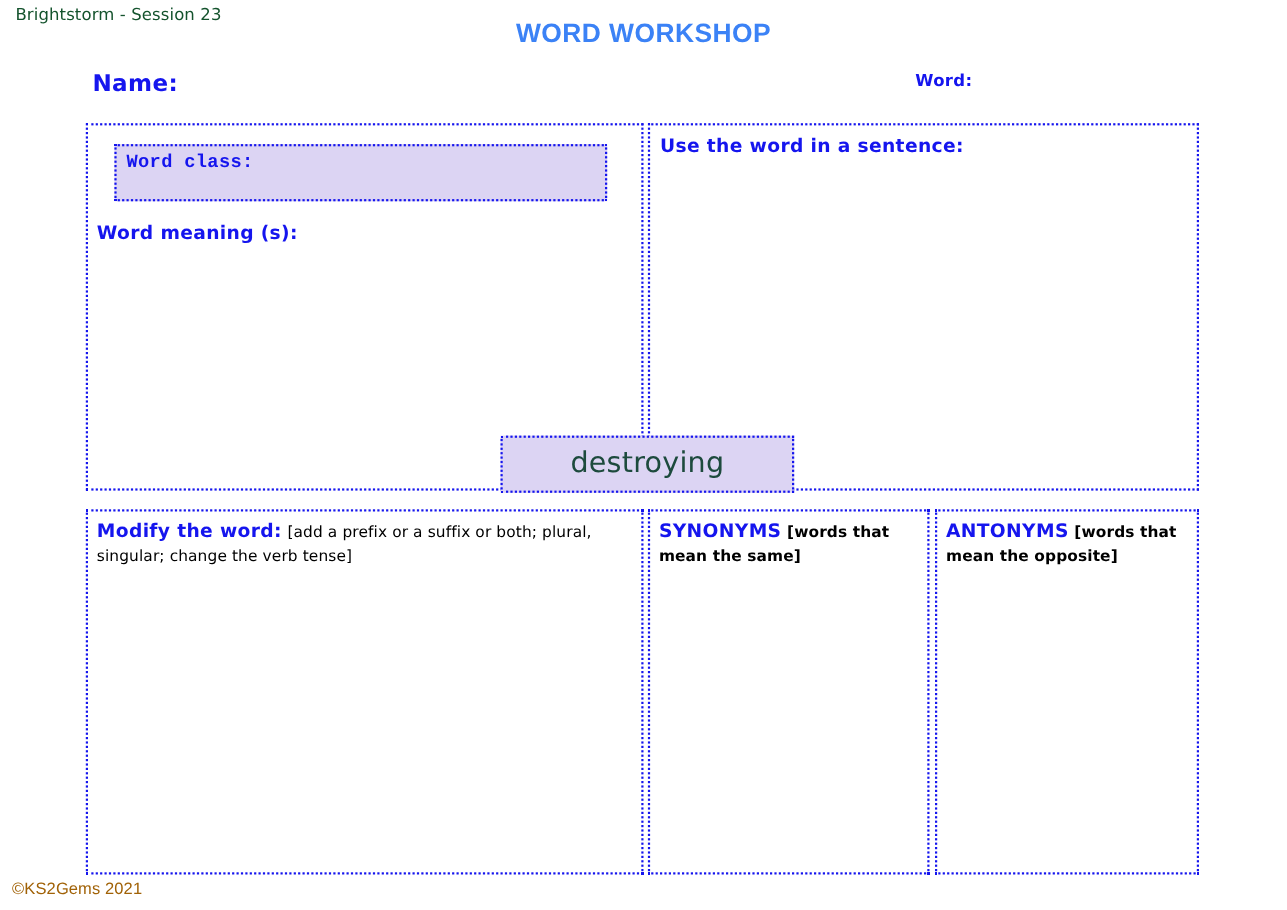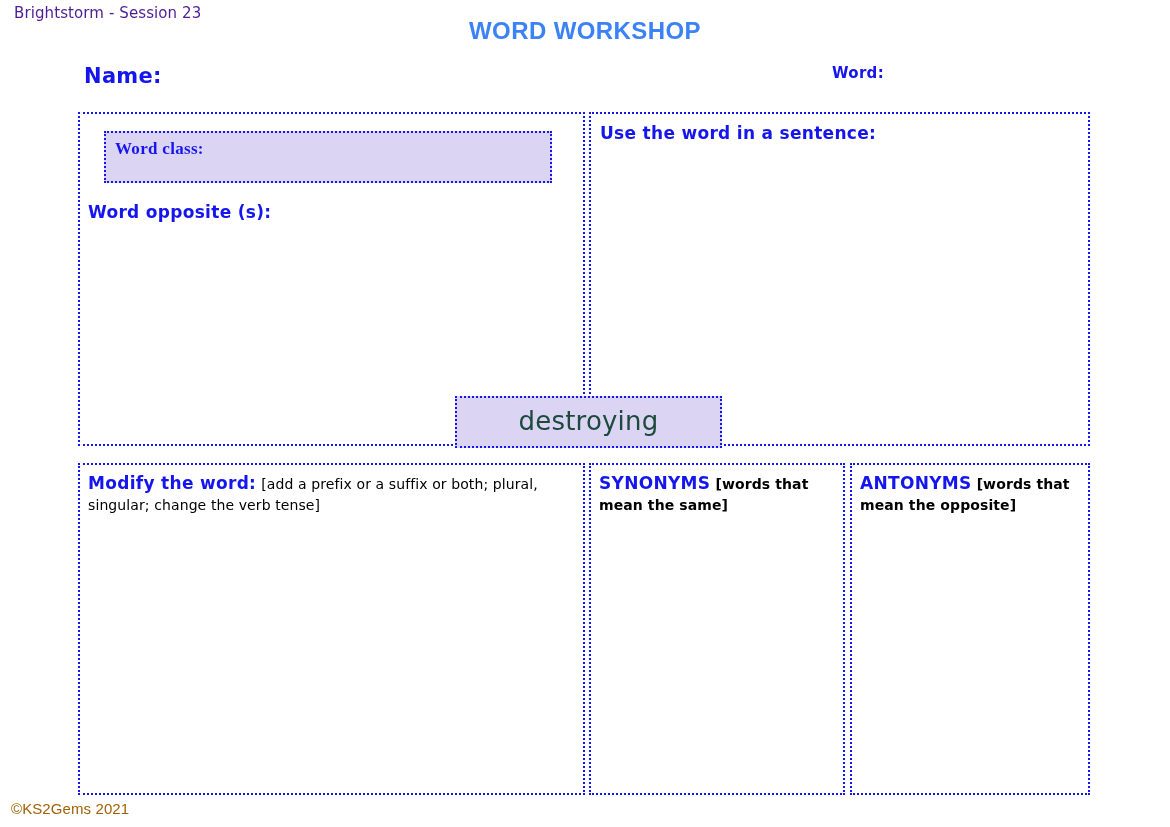--- a/index.html
+++ b/index.html
@@ -20,21 +20,21 @@
     inset: 0;
   }
 
   
   .session-label {
     position: absolute;
     left: 14px;
     top: 4px;
     font-family: "DejaVu Sans", sans-serif;
     font-size: 15px;
-    color: #4c1d95;
+    color: #14532d;
     letter-spacing: 0.1px;
     white-space: nowrap;
   }
 
   .worksheet-title {
     position: absolute;
     left: 0;
     right: 0;
     top: 17px;
     text-align: center;
@@ -97,21 +97,21 @@
     width: 448px;
     height: 52px;
     border: 2px dotted #1515ee;
     background: #dcd4f3;
     box-sizing: border-box;
   }
   .wordclass-label {
     position: absolute;
     left: 9px;
     top: 6px;
-    font-family: Liberation Serif, serif;
+    font-family: Liberation Mono, monospace;
     font-size: 17px;
     font-weight: bold;
     color: #1515ee;
     letter-spacing: 0.3px;
   }
 
   .meaning-label {
     position: absolute;
     left: 8px;
     top: 88px;
@@ -227,21 +227,21 @@
   <div class="field-name">Name:</div>
 
   <div class="field-date">Word:</div>
 
   <div class="panel panel-meaning">
 
     <div class="wordclass-box">
       <div class="wordclass-label">Word class:</div>
     </div>
 
-    <div class="meaning-label">Word opposite (s):</div>
+    <div class="meaning-label">Word meaning (s):</div>
   </div>
 
   <div class="panel panel-sentence">
     <div class="sentence-label">Use the word in a sentence:</div>
   </div>
 
   <div class="focus-word">
     <span class="focus-word-text">destroying</span>
   </div>
 

